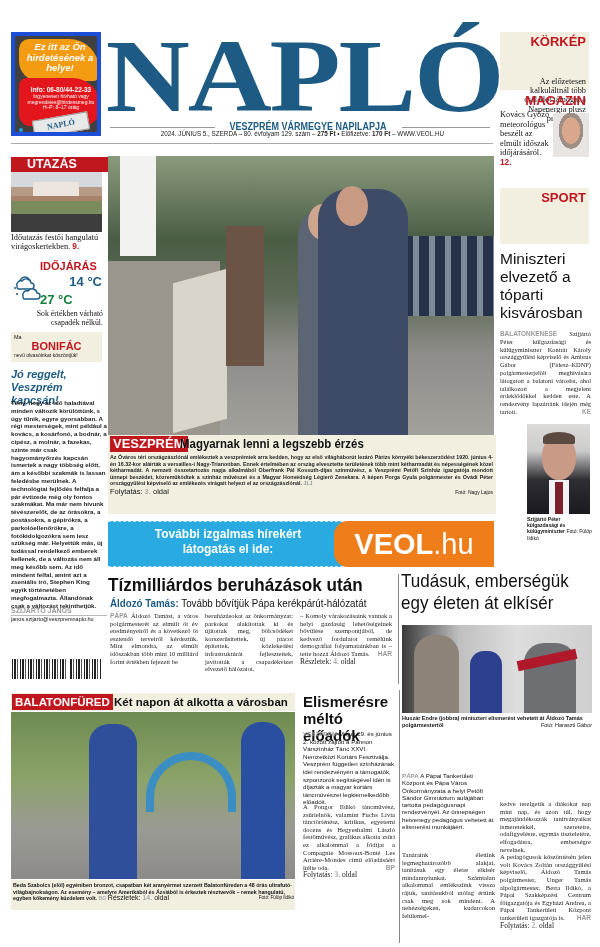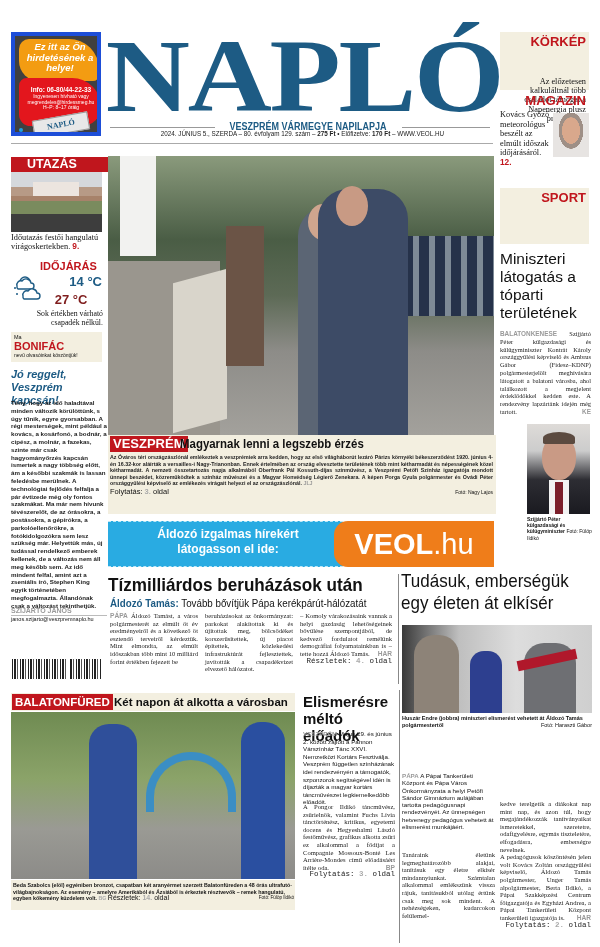--- a/index.html
+++ b/index.html
@@ -51,25 +51,25 @@
   #minister-caption b { font-weight: 700; }
 
   
   #utazas-label { left: 11px; top: 157px; width: 111px; height: 15px; background: #c0161d; color: #fff; font-family: "Liberation Sans", sans-serif; font-weight: 700; font-size: 12.5px; line-height: 15px; padding-left: 16px; }
   #utazas-photo { left: 11px; top: 172px; width: 91px; height: 60px; background: linear-gradient(180deg, #d5d8dc 0 25%, #b79a86 25% 40%, #a7826a 40% 48%, #7a8b5e 48% 70%, #3d3d3d 70% 100%); }
   #utazas-photo .pal { position: absolute; left: 22px; top: 10px; width: 46px; height: 14px; background: #ece5df; }
   #utazas-text { left: 11px; top: 233px; width: 93px; font-family: "Liberation Serif", serif; font-size: 8.3px; line-height: 9.3px; }
   #idojaras-label { left: 40px; top: 259px; width: 62px; text-align: left; font-size: 11px; line-height: 14px; }
   #weather-icon { left: 12px; top: 272px; width: 30px; height: 30px; }
   #temp-low { left: 40px; top: 274px; width: 62px; text-align: right; font-family: "Liberation Sans", sans-serif; font-weight: 700; font-size: 13px; color: #1d5b84; }
-  #temp-high { left: 40px; top: 292px; width: 62px; text-align: center; font-family: "Liberation Sans", sans-serif; font-weight: 700; font-size: 13px; color: #7f1d1d; }
+  #temp-high { left: 40px; top: 292px; width: 62px; text-align: left; font-family: "Liberation Sans", sans-serif; font-weight: 700; font-size: 13px; color: #15803d; }
   #weather-text { left: 11px; top: 309px; width: 92px; text-align: right; font-family: "Liberation Serif", serif; font-size: 7.8px; line-height: 9.3px; }
   #nameday-box { left: 11px; top: 332px; width: 91px; height: 30px; background: #f3efe0; padding: 2px 3px; }
   #nameday-box .ma { font-family: "Liberation Sans", sans-serif; font-size: 5.5px; line-height: 7px; }
-  #nameday-box .name { font-family: "Liberation Sans", sans-serif; font-weight: 700; color: #c0161d; font-size: 11px; line-height: 11px; }
+  #nameday-box .name { font-family: "Liberation Sans", sans-serif; font-weight: 700; color: #c0161d; font-size: 11px; line-height: 11px; text-align: center; }
   #nameday-box .greet { font-family: "Liberation Sans", sans-serif; font-size: 5px; line-height: 7px; }
   #editorial-head { left: 11px; top: 368px; width: 96px; font-family: "Liberation Sans", sans-serif; font-weight: 700; font-style: italic; font-size: 11px; line-height: 13px; color: #1d5b84; }
   #editorial-body { left: 11px; top: 399px; width: 96px; font-family: "Liberation Sans", sans-serif; font-size: 6.2px; line-height: 7.8px; font-weight: 700; color: #222; }
   #editorial-author { left: 11px; top: 606px; width: 96px; font-family: "Liberation Sans", sans-serif; font-weight: 700; font-size: 7px; color: #9a9a9a; border-bottom: 1px solid #bbb; line-height: 9px; }
   #editorial-email { left: 11px; top: 616px; width: 96px; font-family: "Liberation Sans", sans-serif; font-size: 5.5px; line-height: 7px; }
   #barcode { left: 12px; top: 659px; width: 90px; height: 20px; background: repeating-linear-gradient(90deg, #222 0 1px, #fff 1px 2px, #222 2px 4px, #fff 4px 5px, #555 5px 6px, #fff 6px 8px); }
   #barcode .gap { position: absolute; left: 55px; top: 0; width: 3px; height: 20px; background: #fff; }
 
   
   #main-photo { left: 108px; top: 156px; width: 386px; height: 279px; overflow: hidden; background: linear-gradient(180deg, #8a9a7c 0%, #4a5d45 30%, #5d6a56 50%, #8d8c88 70%, #a3a19c 100%); }
@@ -101,21 +101,21 @@
   
   #tiz-head { left: 108px; top: 574px; width: 290px; font-family: "Liberation Sans", sans-serif; font-weight: 700; font-size: 19px; line-height: 22px; transform: scaleX(0.9); transform-origin: left; white-space: nowrap; }
   #tiz-sub { left: 110px; top: 597px; width: 290px; font-family: "Liberation Sans", sans-serif; font-size: 10.5px; line-height: 13px; white-space: nowrap; transform: scaleX(0.93); transform-origin: left; }
   #tiz-sub b { color: #1d5b84; font-weight: 700; }
   .col3 { font-family: "Liberation Serif", serif; font-size: 6.6px; line-height: 7.6px; text-align: justify; color: #222; }
   #tiz-c1 { left: 110px; top: 612px; width: 88px; }
   #tiz-c2 { left: 205px; top: 612px; width: 88px; }
   #tiz-c3 { left: 300px; top: 612px; width: 92px; }
   .dateline { font-family: "Liberation Sans", sans-serif; font-weight: 700; color: #999; }
   .sig { font-family: "Liberation Sans", sans-serif; font-weight: 700; color: #999; float: right; }
-  .contline { font-family: Liberation Mono, monospace; font-size: 7.5px; text-align: right; }
+  .contline { font-family: Liberation Serif, serif; font-size: 7.5px; }
   .contline .n { color: #aaa; font-weight: 700; }
   #v-divider { left: 398px; top: 574px; width: 1px; height: 110px; background: #888; }
 
   
   #tud-head { left: 401px; top: 570px; width: 198px; font-family: "Liberation Sans", sans-serif; font-size: 18.5px; line-height: 22px; transform: scaleX(0.92); transform-origin: left; }
   #tud-photo { left: 402px; top: 625px; width: 190px; height: 88px; background: linear-gradient(90deg, #3a3a3a 0%, #bfbfbf 30%, #ddd 60%, #cfcfcf 100%); overflow: hidden; }
   #tud-photo .p1 { position: absolute; left: 12px; top: 10px; width: 45px; height: 78px; background: #8d8378; border-radius: 20px 20px 0 0; }
   #tud-photo .p2 { position: absolute; left: 68px; top: 26px; width: 32px; height: 62px; background: #2d3f8f; border-radius: 14px 14px 0 0; }
   #tud-photo .p3 { position: absolute; left: 122px; top: 18px; width: 52px; height: 70px; background: #6e6f73; border-radius: 20px 20px 0 0; }
   #tud-photo .folder { position: absolute; left: 115px; top: 30px; width: 60px; height: 10px; background: #b0182b; transform: rotate(-12deg); }
@@ -179,21 +179,21 @@
 </div>
 <div id="magazin" class="abs">
   <div class="h sec-label">MAGAZIN</div>
   <div class="b"><span>Kovács Győző meteorológus beszélt az elmúlt időszak időjárásáról.</span> <span class="num">12.</span></div>
   <div class="photo"></div>
 </div>
 <div id="sport" class="abs">
   <div class="h sec-label">SPORT</div>
 </div>
 
-<div id="minister-head" class="abs">Miniszteri látogatás a tóparti területének</div>
+<div id="minister-head" class="abs">Miniszteri elvezető a tóparti kisvárosban</div>
 <div id="minister-body" class="abs">
   <span class="dateline">BALATONKENESE</span>
   <span>Szijjártó Péter külgazdasági és külügyminiszter Kontrát Károly országgyűlési képviselő és Ambrus Gábor (Fidesz–KDNP) polgármesterjelölt meghívására látogatott a balatoni városba, ahol találkozott a megjelent érdeklődőkkel kedden este. A rendezvény lapzártánk idején még tartott.</span>
   <span class="sig">KE</span>
 </div>
 <div id="minister-photo" class="abs">
   <div class="face"></div>
   <div class="hair"></div>
   <div class="shirt"></div>
   <div class="tie"></div>
@@ -254,21 +254,21 @@
   <span>Az Óváros téri országzászlónál emlékeztek a veszprémiek arra kedden, hogy az első világháborút lezáró Párizs környéki békeszerződést 1920. június 4-én 16.32-kor aláírták a versailles-i Nagy-Trianonban. Ennek értelmében az ország elvesztette területének több mint kétharmadát és népességének közel kétharmadát. A nemzeti összetartozás napja alkalmából Oberfrank Pál Kossuth-díjas színművész, a Veszprémi Petőfi Színház igazgatója mondott ünnepi beszédet, közreműködtek a színház művészei és a Magyar Honvédség Légierő Zenekara. A képen Porga Gyula polgármester és Ovádi Péter országgyűlési képviselő az emlékezés virágait helyezi el az országzászlónál.</span> <span class="dateline">JLJ</span>
 </div>
 <div id="veszprem-cont" class="abs">
   <span>Folytatás:</span> <span class="num" style="color:#aaa">3.</span> <span>oldal</span>
 </div>
 <div id="veszprem-credit" class="abs">Fotó: Nagy Lajos</div>
 
 <div id="veol" class="abs">
   <div class="left"></div>
   <div class="right"></div>
-  <div class="lt">Áldozó izgalmas hírekért látogasson el ide:</div>
+  <div class="lt">További izgalmas hírekért látogatás el ide:</div>
   <div class="rt"><b>VEOL</b><span>.hu</span></div>
 </div>
 
 <div id="tiz-head" class="abs">Tízmilliárdos beruházások után</div>
 <div id="tiz-sub" class="abs"><b>Áldozó Tamás:</b><span> Tovább bővítjük Pápa kerékpárút-hálózatát</span></div>
 <div id="tiz-c1" class="abs col3"><span class="dateline">PÁPA</span> <span>Áldozó Tamást, a város polgármesterét az elmúlt öt év eredményeiről és a következő öt esztendő terveiről kérdeztük. Mint elmondta, az elmúlt időszakban több mint 10 milliárd forint értékben fejezett be</span></div>
 <div id="tiz-c2" class="abs col3">beruházásokat az önkormányzat: parkokat alakítottak ki és újítottak meg, bölcsődéket korszerűsítettek, új piacot építettek, közlekedési infrastruktúrát fejlesztettek, javították a csapadékvizet elvezető hálózatot.</div>
 <div id="tiz-c3" class="abs col3">
   <span>– Komoly várakozásaink vannak a helyi gazdaság lehetőségeinek bővülése szempontjából, de kedvező fordulatot remélünk demográfiai folyamatainkban is – tette hozzá Áldozó Tamás.</span> <span class="sig">HAR</span>
   <div class="contline"><span>Részletek:</span> <span class="n">4.</span> <span>oldal</span></div>

